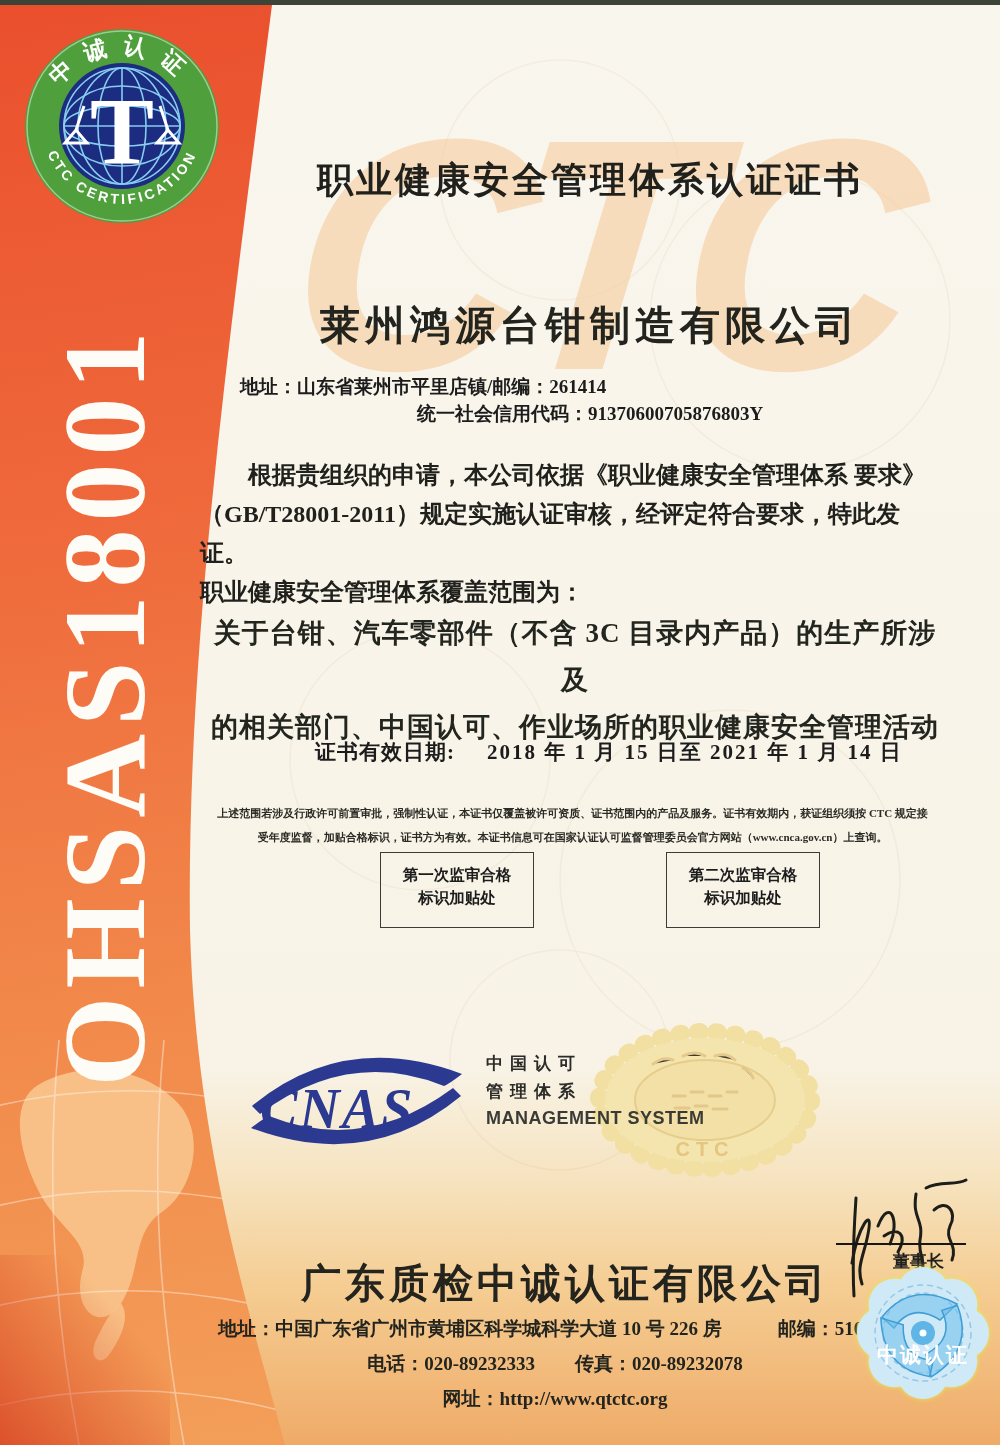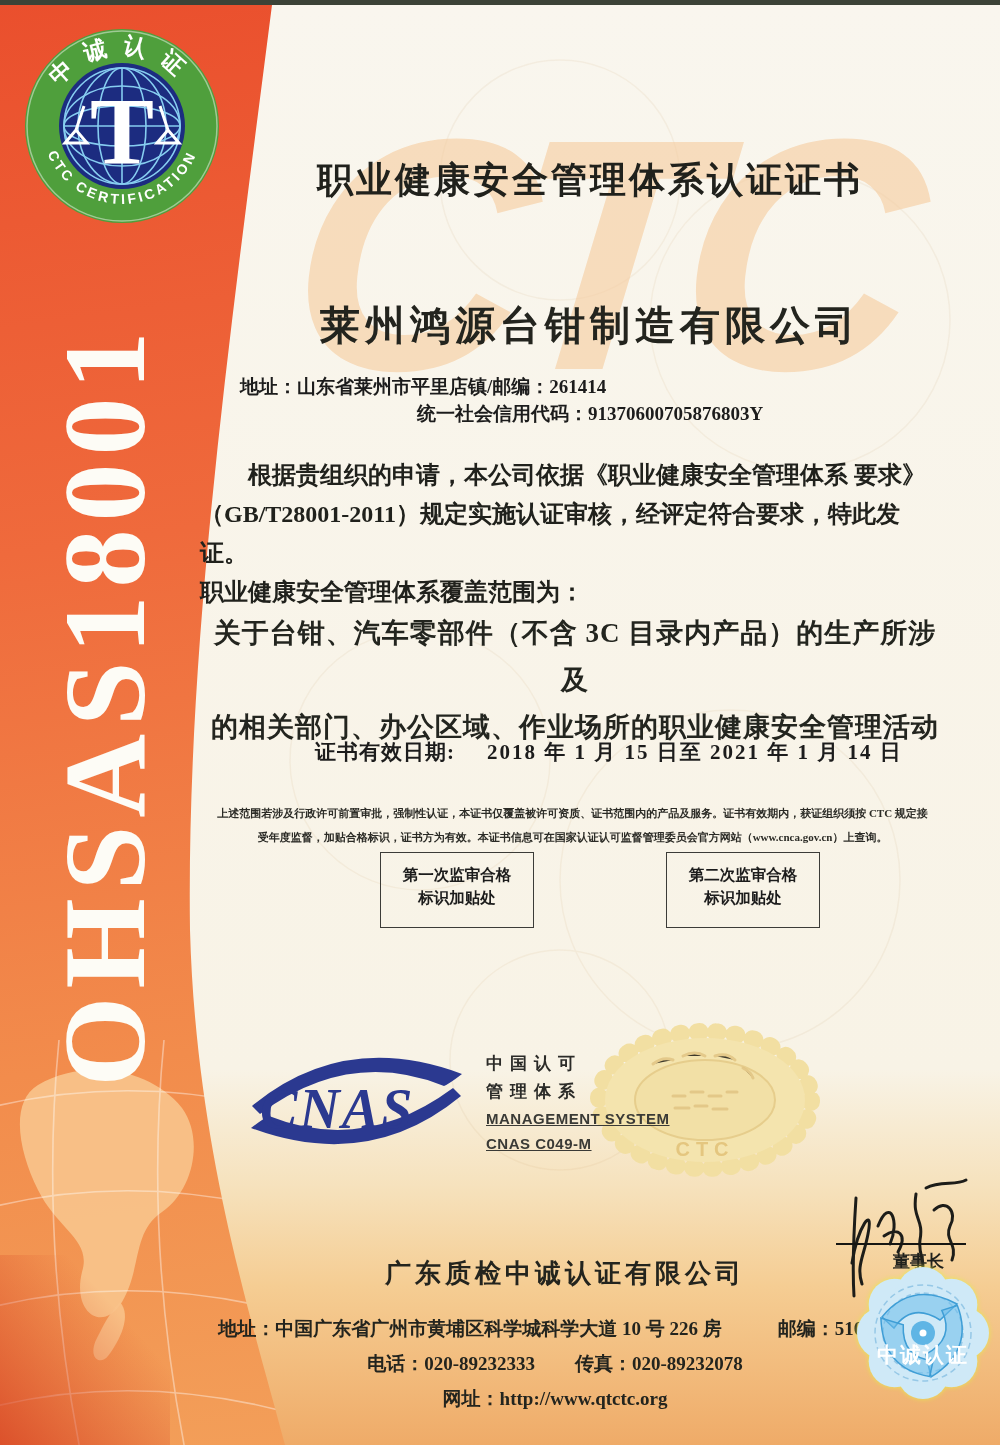--- a/index.html
+++ b/index.html
@@ -41,27 +41,27 @@
   .dates .lbl{width:150px;letter-spacing:1px;}
   .dates .val{margin-left:22px;letter-spacing:2px;}
   .fineprint{top:801px;left:185px;width:775px;text-align:center;font-size:11px;font-weight:600;line-height:24px;color:#2b2b26;}
   .sbox{width:152px;height:64px;border:1.5px solid #3c3c38;text-align:center;
     font-size:15.5px;font-weight:bold;line-height:23px;padding-top:10px;box-sizing:content-box;}
   .sbox1{top:852px;left:380px;}
   .sbox2{top:852px;left:666px;}
   svg.cnas-logo{position:absolute;left:244px;top:1044px;z-index:5;}
   .cnas-text{top:1050px;left:486px;width:300px;z-index:5;color:#2b2b28;}
   .cnas-text .cn{font-size:17px;font-weight:600;letter-spacing:7px;line-height:28px;}
-  .cnas-text .en{font-family:"Liberation Sans",sans-serif;font-size:15px;font-weight:600;letter-spacing:.5px;line-height:25px;color:#3a3a36;text-decoration:underline;}
+  .cnas-text .en{font-family:"Liberation Sans",sans-serif;font-size:18px;font-weight:600;letter-spacing:.5px;line-height:25px;color:#3a3a36;}
   svg.seal{position:absolute;left:583px;top:1016px;z-index:4;}
   svg.signature{position:absolute;left:830px;top:1168px;z-index:6;}
   .sig-line{position:absolute;left:836px;top:1243px;width:130px;height:2px;background:#161612;z-index:6;}
   .sig-title{position:absolute;left:893px;top:1250px;z-index:6;font-size:17px;font-weight:bold;color:#20211c;font-family:Liberation Mono, monospace;}
   .issuer{top:1256px;left:260px;width:610px;text-align:center;
-    font-family:"Liberation Sans",sans-serif;font-weight:900;font-size:26px;letter-spacing:4px;color:#23241e;}
+    font-family:"Liberation Sans",sans-serif;font-weight:900;font-size:40px;letter-spacing:4px;color:#23241e;}
   .footrow{left:205px;width:700px;display:flex;justify-content:center;font-size:19px;font-weight:bold;color:#23241e;}
   .foot1{top:1316px;gap:56px;}
   .foot2{top:1351px;gap:40px;}
   .foot3{top:1386px;}
   svg.stamp{position:absolute;left:852px;top:1262px;z-index:7;}
 </style>
 </head>
 <body>
 
 <div class="page">
@@ -145,21 +145,21 @@
   <div class="content ccode">统一社会信用代码：91370600705876803Y</div>
 
   <div class="content para">
     <div class="indent">根据贵组织的申请，本公司依据《职业健康安全管理体系 要求》</div>
     <div>（GB/T28001-2011）规定实施认证审核，经评定符合要求，特此发证。</div>
     <div>职业健康安全管理体系覆盖范围为：</div>
   </div>
 
   <div class="content scope">
     <div>关于台钳、汽车零部件（不含 3C 目录内产品）的生产所涉及</div>
-    <div>的相关部门、办公区域、作业场所的职业健康安全管理活动</div>
+    <div>的相关部门、中国认可、作业场所的职业健康安全管理活动</div>
   </div>
 
   <div class="content dates">
     <div class="row">
       <span class="lbl">证书有效日期:</span>
       <span class="val">2018 年 1 月 15 日至 2021 年 1 月 14 日</span>
     </div>
   </div>
 
   <div class="content fineprint">
@@ -178,21 +178,20 @@
 
   <svg class="cnas-logo" width="225" height="115" viewBox="0 0 225 115">
     <path d="M8,62 Q100,-14 218,30 Q205,40 200,42 Q105,4 16,70 Z" fill="#2b3990"></path>
     <path d="M217,52 Q125,128 7,84 Q20,74 25,72 Q120,110 209,44 Z" fill="#2b3990"></path>
     <text x="16" y="84" font-family="Liberation Serif, serif" font-style="italic" font-weight="bold" font-size="56" fill="#2b3990" letter-spacing="2">CNAS</text>
   </svg>
   <div class="content cnas-text">
     <div class="cn">中国认可</div>
     <div class="cn">管理体系</div>
     <div class="en">MANAGEMENT SYSTEM</div>
-    <div class="en">CNAS C049-M</div>
   </div>
 
   <svg class="seal" width="245" height="168" viewBox="0 0 245 168">
     <ellipse cx="122" cy="84" rx="106" ry="68" fill="none" stroke="#f2dfa2" stroke-width="18" stroke-dasharray="2 16.5" stroke-linecap="round"></ellipse>
     <ellipse cx="122" cy="84" rx="100" ry="62" fill="#f4e4ae"></ellipse>
     <ellipse cx="122" cy="84" rx="70" ry="40" fill="#f2e0a6" stroke="#e6cd8c" stroke-width="2"></ellipse>
     <g stroke="#dfc07e" stroke-width="3" opacity="0.75" stroke-linecap="round">
       <path d="M90,80 h12 M108,76 h12 M126,80 h12 M144,76 h10"></path>
       <path d="M92,92 h14 M112,90 h12 M130,93 h14"></path>
       <path d="M70,48 q10,-8 20,-4 M100,40 q12,-6 22,0 M132,40 q12,-4 20,4 M160,52 q8,4 10,10"></path>

